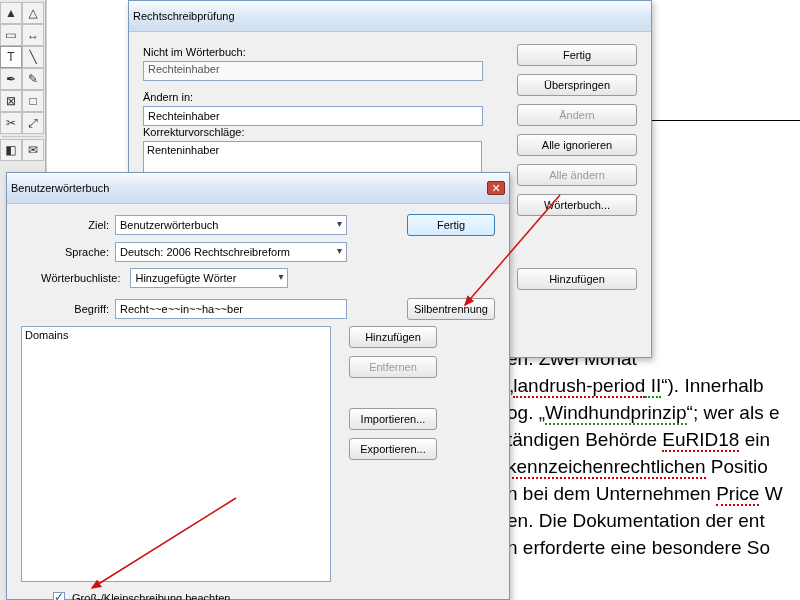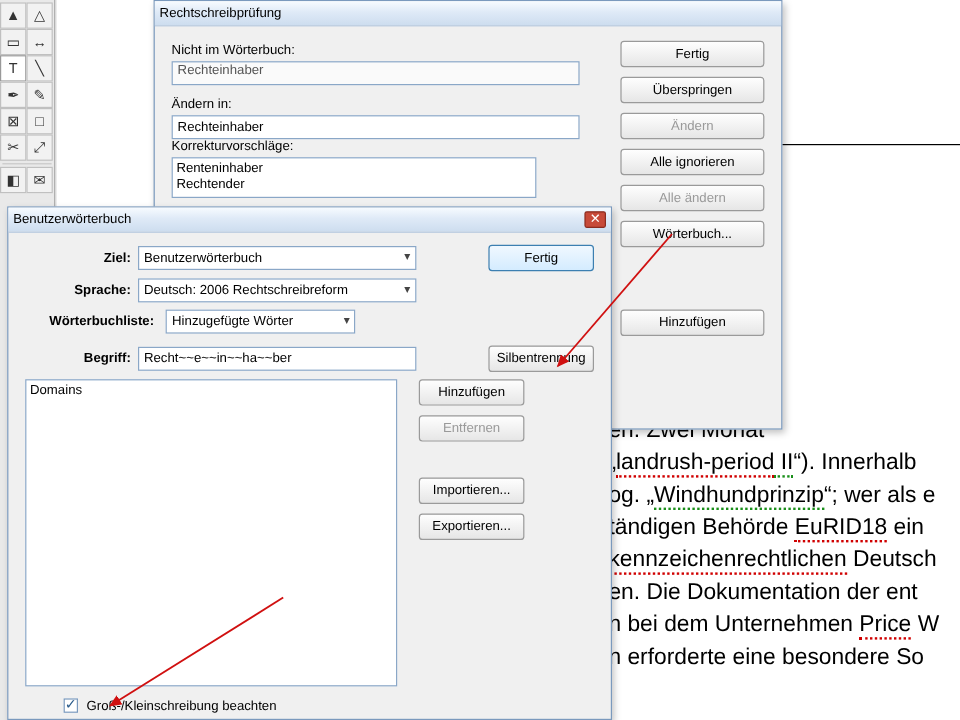--- a/index.html
+++ b/index.html
@@ -33,21 +33,21 @@
   .hl-sel { background: #000; color: #fff; padding: 0 1px; }
   .sp-red { border-bottom: 2px dotted #d00000; }
   .sp-green { border-bottom: 2px dotted #1a8f1a; }
 
   
   .window {
     position: absolute; background: #f0f0f0; border: 1px solid #7a99bd;
     box-shadow: 2px 3px 6px rgba(0,0,0,0.25);
   }
   .titlebar {
-    height: 21px; background: linear-gradient(#f7fbff,#dfeaf7 45%,#cdddef); color: #000;
+    height: 31px; background: linear-gradient(#f7fbff,#dfeaf7 45%,#cdddef); color: #000;
     display: flex; align-items: center; padding: 0 4px; font-size: 11px;
     border-bottom: 1px solid #b6c9df;
   }
   .titlebar .title { flex: 1; }
   .titlebar .closebtn {
     width: 18px; height: 14px; background: #c74a39; border: 1px solid #8a2b1f;
     color: #fff; font-size: 11px; line-height: 12px; text-align: center; border-radius: 2px;
     cursor: pointer;
   }
 
@@ -80,21 +80,21 @@
   #dlg-spell { left: 128px; top: 0; width: 524px; height: 358px; }
   #dlg-spell .body { display:flex; padding: 12px 14px 8px 14px; }
   #dlg-spell .left { flex: 1; }
   #dlg-spell .right { width: 130px; display:flex; flex-direction:column; align-items:flex-end; }
   #dlg-spell label.blk { display:block; margin: 2px 0 3px 0; }
 
   
   #dlg-dict { left: 6px; top: 172px; width: 504px; height: 428px; }
   #dlg-dict .body { padding: 10px 14px; }
   #dlg-dict .row { display:flex; align-items:center; margin-bottom: 6px; }
-  #dlg-dict .row .field-label { width: 94px; font-weight: bold; }
+  #dlg-dict .row .field-label { width: 94px; }
   #dlg-dict .list-area { display:flex; }
   #dlg-dict .domain-list { width: 310px; height: 256px; }
   #dlg-dict .btn-col { margin-left: 18px; display:flex; flex-direction:column; }
 
   .chk { width:12px; height:12px; border:1px solid #7a99bd; background:#fff; display:inline-block; margin-right:4px; position:relative; top:2px;}
   .chk.checked::after{content:"✓"; position:absolute; left:0; top:-3px; font-size:12px; color:#2a5b8a;}
 
   
   .arrow { position:absolute; pointer-events:none; }
   .arrow svg { overflow: visible; }
@@ -138,40 +138,39 @@
 
 <div class="docpage">
   <p style="margin-top:108px"><span> Einführung ei</span></p>
   <p><span>ezember 2005 s</span></p>
   <p><span> Inhaber registri</span></p>
   <p><span>r sog. „</span><span class="sp-red">landrush</span></p>
   <p><span>en. Zwei Monat</span></p>
   <p><span>„</span><span class="sp-red">landrush-period</span><span class="sp-green"> II</span><span>“). Innerhalb</span></p>
   <p><span>og. „</span><span class="sp-green">Windhundprinzip</span><span>“; wer als e</span></p>
   <p><span>tändigen Behörde </span><span class="sp-red">EuRID18</span><span> ein</span></p>
-  <p><span class="sp-red">kennzeichenrechtlichen</span><span> Deutsch</span></p>
+  <p><span class="sp-red">kennzeichenrechtlichen</span><span> Positio</span></p>
+  <p><span>n bei dem Unternehmen </span><span class="sp-red">Price</span><span> W</span></p>
   <p><span>en. Die Dokumentation der ent</span></p>
-  <p><span>n bei dem Unternehmen </span><span class="sp-red">Price</span><span> W</span></p>
   <p><span>n erforderte eine besondere So</span></p>
 </div>
 
 <div class="window" id="dlg-spell">
   <div class="titlebar">
     <span class="title">Rechtschreibprüfung</span>
   </div>
   <div class="body">
     <div class="left">
       <label class="blk">Nicht im Wörterbuch:</label>
       <div class="text-input readonly" style="width:340px">Rechteinhaber</div>
       <label class="blk" style="margin-top:10px">Ändern in:</label>
       <input class="text-input" style="width: 340px;" value="Rechteinhaber">
       <label class="blk" style="margin-top:0">Korrekturvorschläge:</label>
-      <div class="listpane" style="width:304px;height:34px">
+      <div class="listpane" style="width:339px;height:34px">
         <div class="item">Renteninhaber</div>
-        <div class="item">Rechtender</div>
       </div>
     </div>
     <div class="right">
       <div class="btn">Fertig</div>
       <div class="btn">Überspringen</div>
       <div class="btn disabled">Ändern</div>
       <div class="btn">Alle ignorieren</div>
       <div class="btn disabled">Alle ändern</div>
       <div class="btn">Wörterbuch...</div>
       <div style="height:44px"></div>

